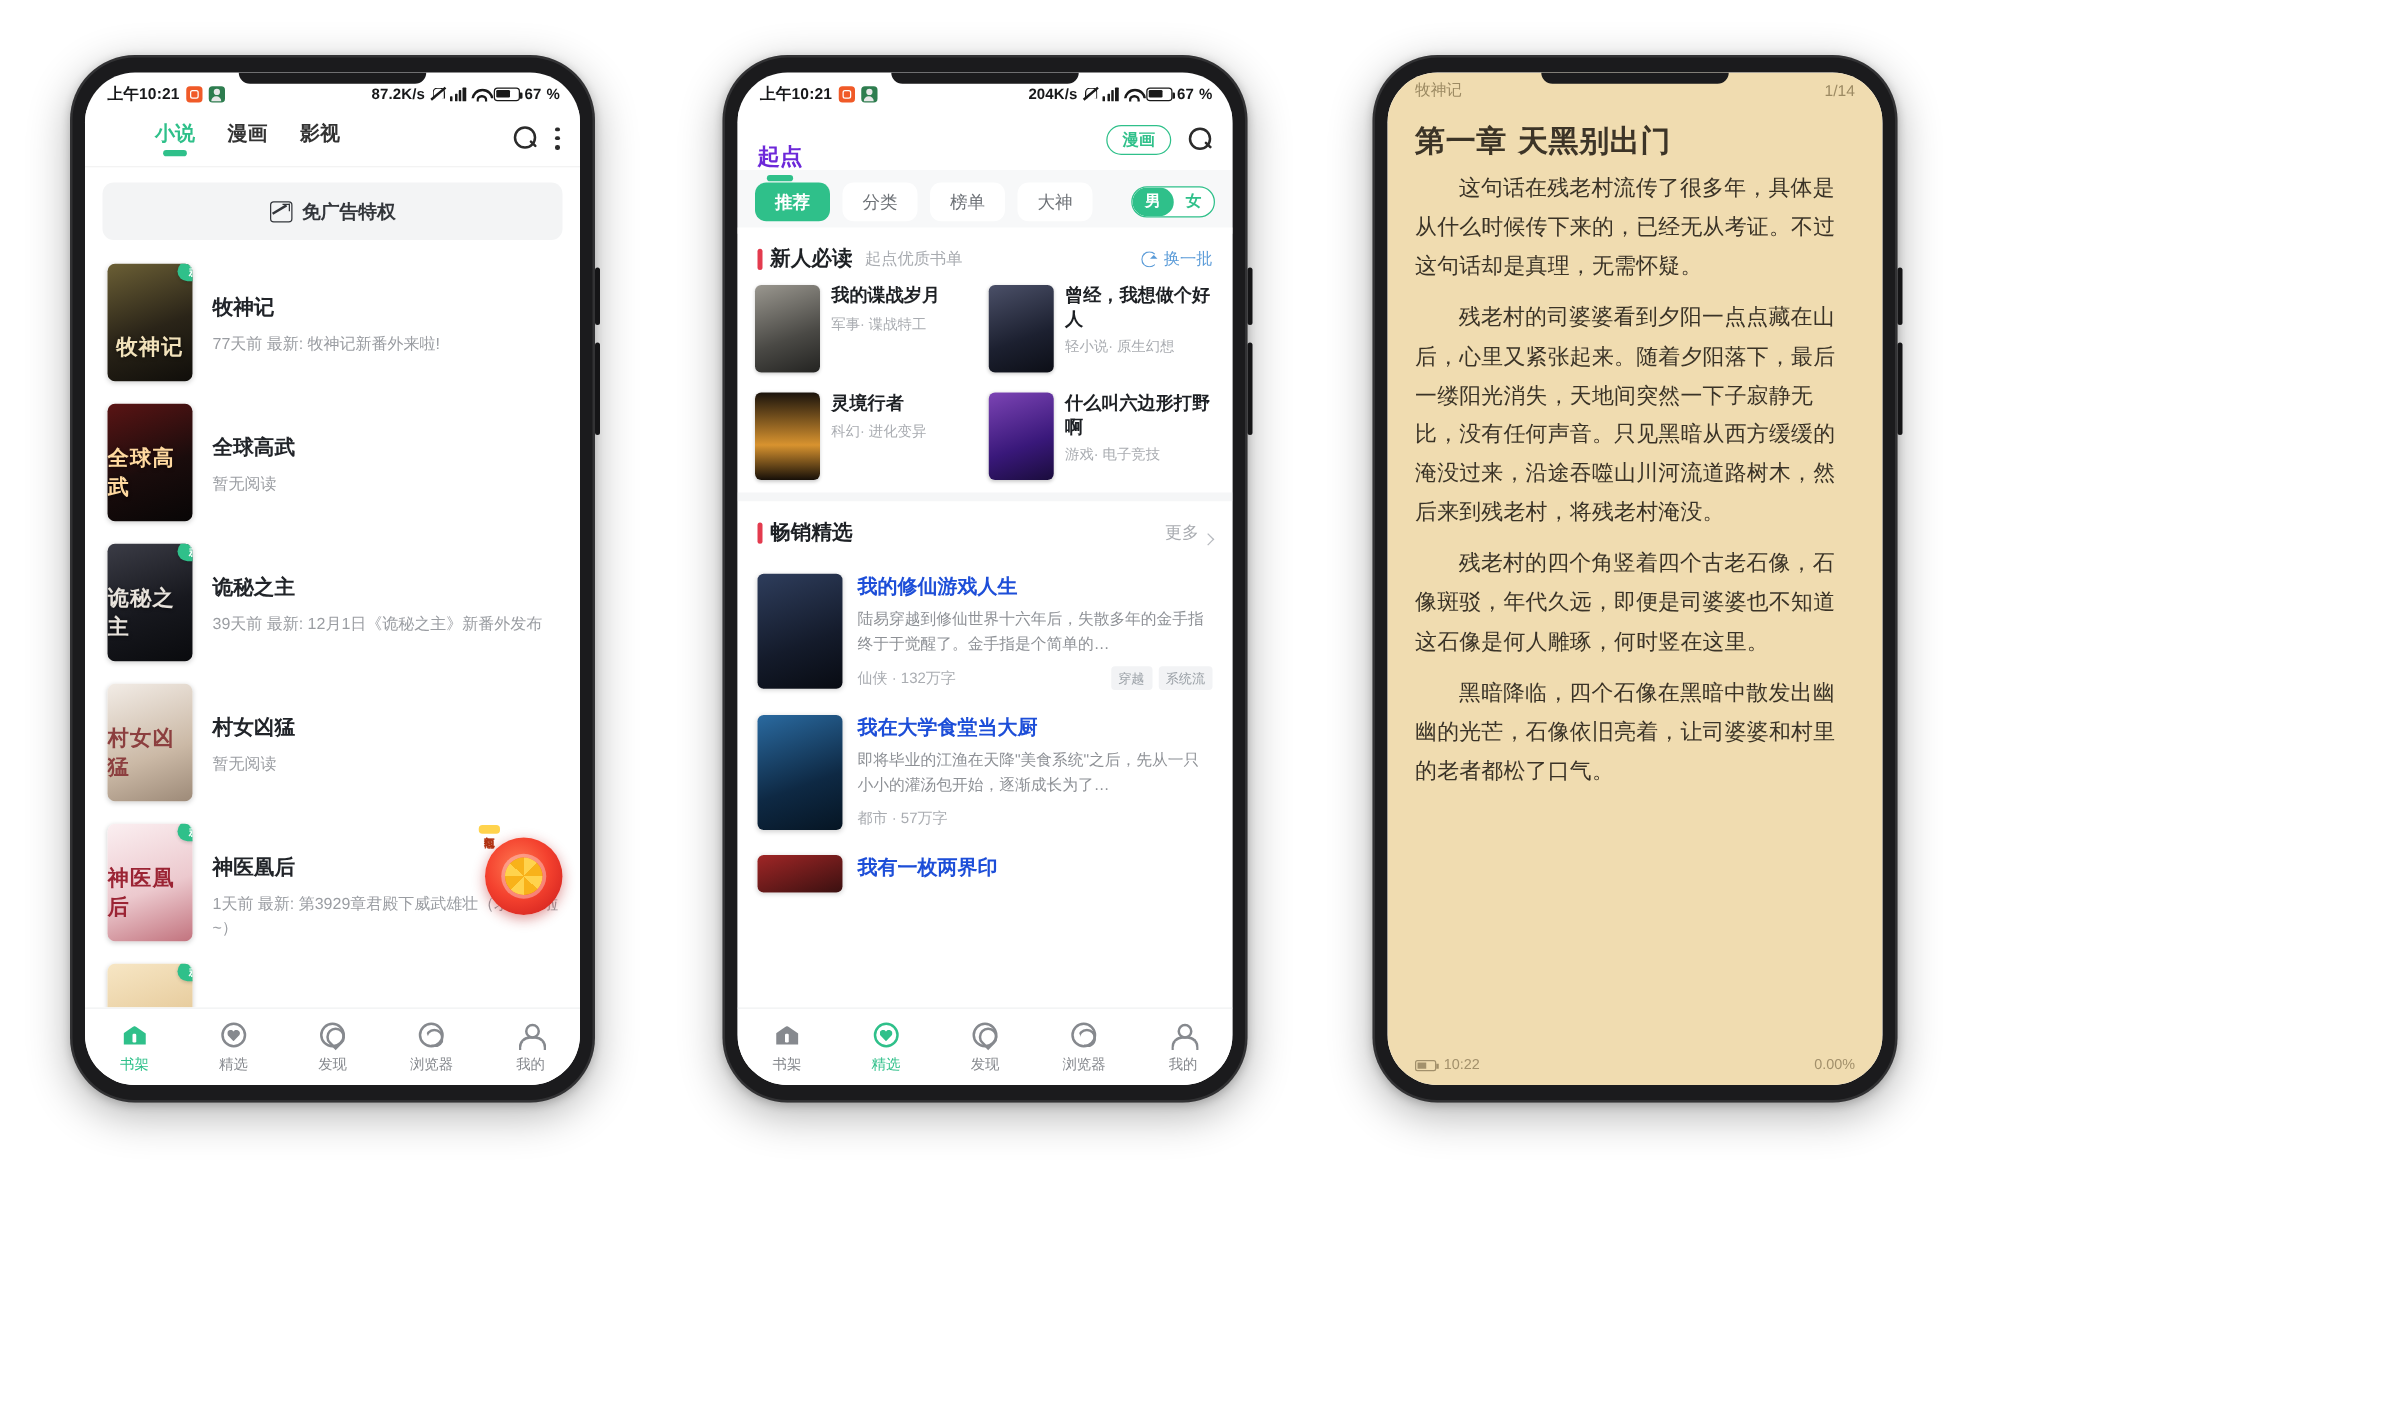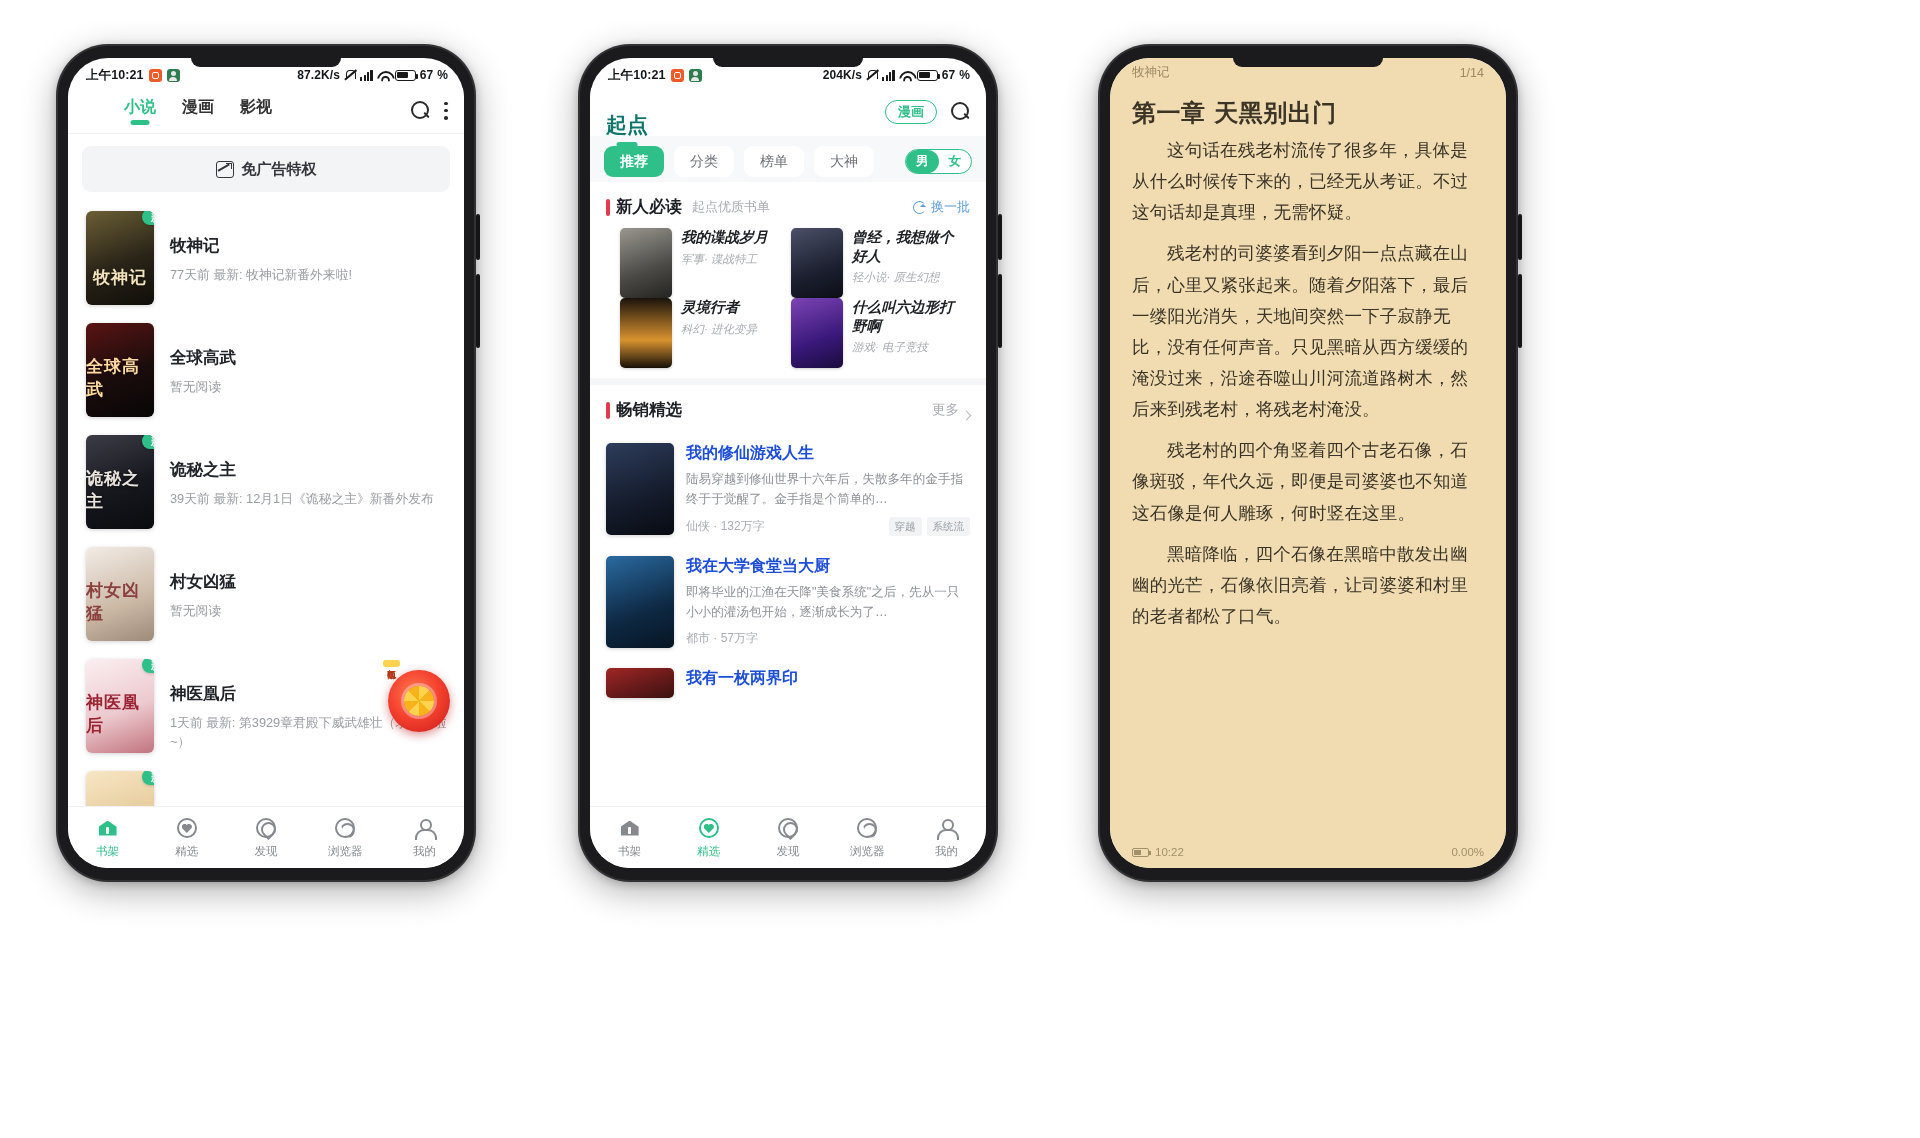--- a/index.html
+++ b/index.html
@@ -191,21 +191,21 @@
   
   .tico.me::before{ content:""; position:absolute; left:7.5px; top:2.5px; width:8px; height:8px;
     border:2px solid currentColor; border-radius:50%; }
   .tico.me::after{ content:""; position:absolute; left:2.5px; top:12.5px; width:18px; height:9px;
     border:2px solid currentColor; border-bottom:none; border-radius:9px 9px 0 0; }
   .tcolor-on{ color:#2fc08a; }
   .tcolor-off{ color:#86898e; }
 
   
   .p2-topbar{ height:48px; display:flex; align-items:center; padding:0 16px; background:#fff; }
-  .p2-brand{ font-size:21px; font-weight:700; color:#0f766e; position:relative; padding-bottom:6px;margin-top:32px;}
+  .p2-brand{ font-size:18px; font-weight:700; color:#6d28d9; position:relative; padding-bottom:6px;margin-top:32px;}
   .p2-brand::after{ content:""; position:absolute; left:50%; transform:translateX(-50%);
     bottom:-2px; width:21px; height:5px; border-radius:4px; background:#2fc08a;}
   .p2-right{ margin-left:auto; display:flex; align-items:center; gap:14px;}
   .pill-outline{
     border:1.5px solid #2fc08a; color:#2fc08a; font-size:13px; font-weight:600;
     border-radius:13px; padding:3px 12px; line-height:1.3;
   }
   .p2-chipbar{
     background:#f7f8f9; padding:10px 14px; display:flex; align-items:center; gap:10px;
   }
@@ -231,21 +231,21 @@
   .sec-sub{ font-size:13px; color:#a9acb1; margin-left:10px; }
   .sec-act{ margin-left:auto; display:flex; align-items:center; gap:5px; font-size:13px; color:#5a9bd8;}
   .refresh-ic{ width:13px;height:13px;border:1.6px solid #5a9bd8;border-radius:50%;
     border-right-color:transparent; position:relative; }
   .refresh-ic::after{content:"";position:absolute;right:-1px;top:-1px;border:3px solid transparent;
     border-bottom-color:#5a9bd8;}
   .more-act{ margin-left:auto; display:flex; align-items:flex-end; gap:4px; font-size:13.5px; color:#a9acb1;}
   .chev{ width:7px;height:7px;border-top:1.6px solid #b6b9be;border-right:1.6px solid #b6b9be;
     transform:rotate(45deg);}
 
-  .grid2{ display:grid; grid-template-columns:1fr 1fr; gap:0 6px; padding:0 30px 10px;font-style:italic; }
+  .grid2{ display:grid; grid-template-columns:1fr 1fr; gap:16px 6px; padding:0 14px 10px; }
   .gcell{ display:flex; gap:9px; }
   .gcover{ width:52px;height:70px;border-radius:5px;flex:none;overflow:hidden;
     box-shadow:0 1px 3px rgba(0,0,0,.2); position:relative; }
   .gmeta{ min-width:0; }
   .gtitle{ font-size:14.5px; font-weight:700; color:#1d2024; line-height:1.28; }
   .gsub{ font-size:11.5px; color:#a9acb1; margin-top:5px; }
 
   .sep{ height:7px; background:#f5f6f7; }
 
   .blist{ padding:2px 0; }

